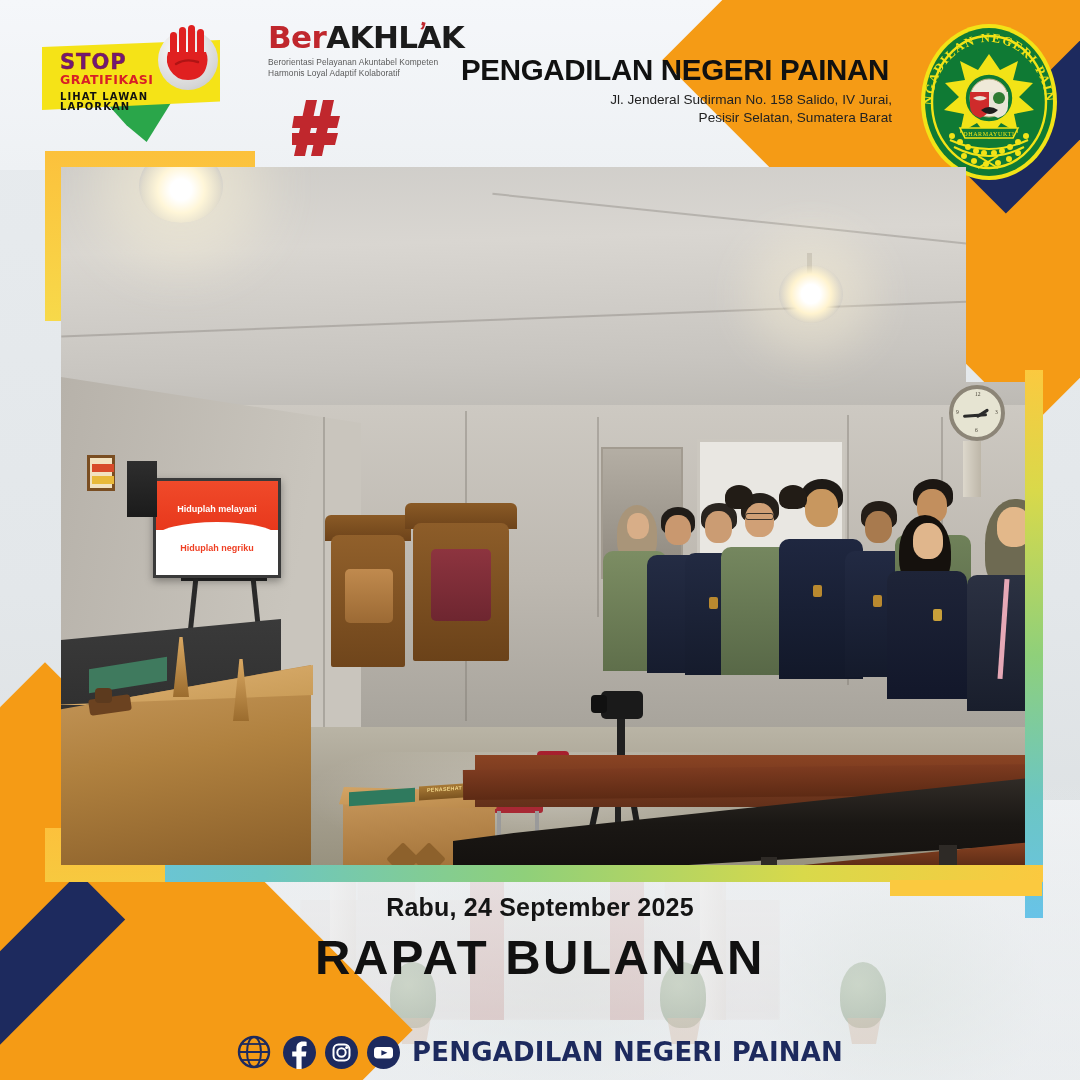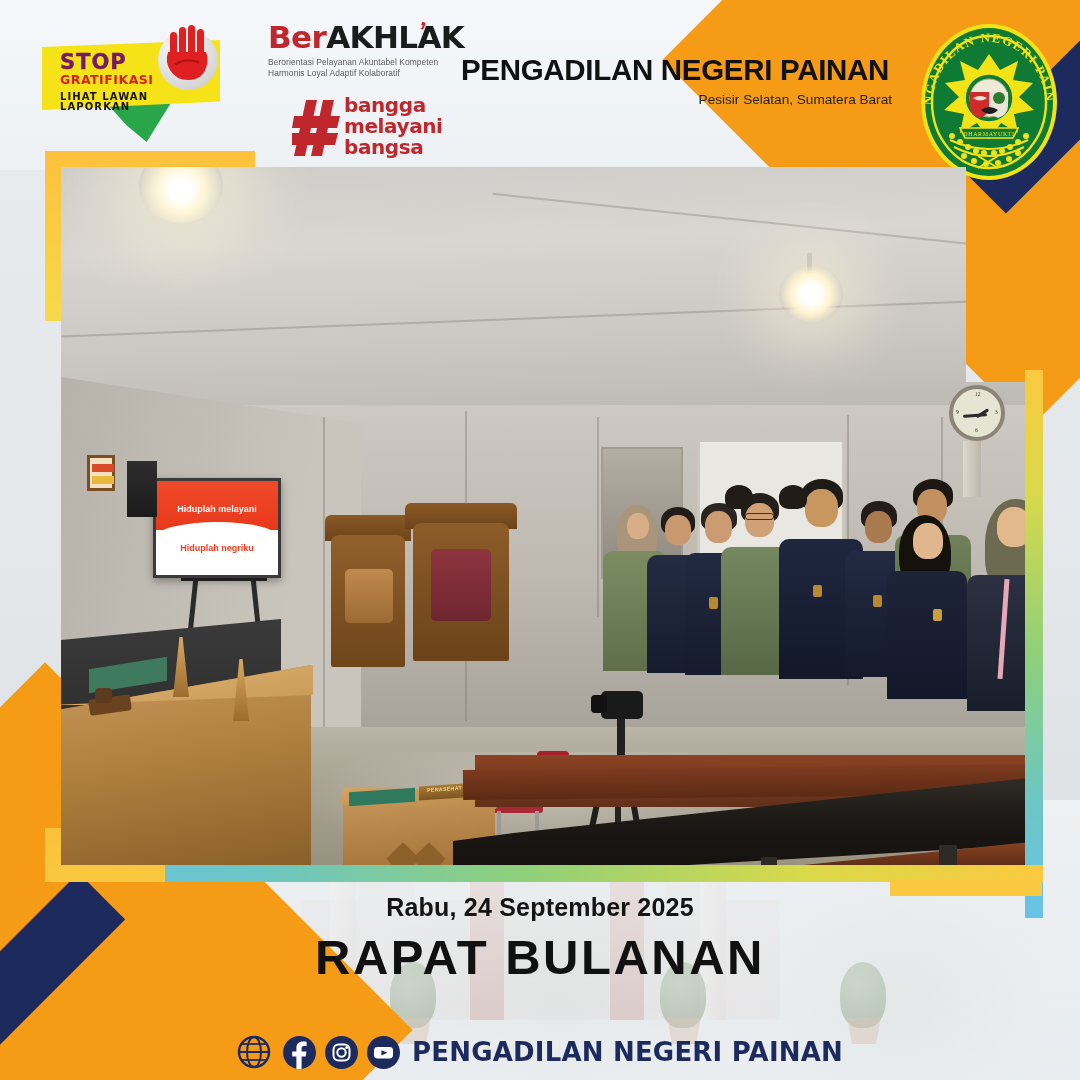--- a/index.html
+++ b/index.html
@@ -390,30 +390,26 @@
 
     <div class="bmb-wrap">
       <svg class="bmb-hash" viewBox="0 0 50 56">
         <g fill="#c0272d">
           <polygon points="14,0 25,0 13,56 2,56"></polygon>
           <polygon points="31,0 42,0 30,56 19,56"></polygon>
           <polygon points="2,16 48,16 45,28 0,28"></polygon>
           <polygon points="0,33 46,33 43,45 -2,45"></polygon>
         </g>
       </svg>
-      <div class="bmb-lines">
-        <div class="bmb-l">bangga</div>
-        <div class="bmb-l">melayani</div>
-        <div class="bmb-l">bangsa</div>
-      </div>
     </div>
 
     <div class="title-block">
       <div class="t-main">PENGADILAN NEGERI PAINAN</div>
       <div class="t-sub">
+        <div>Jl. Jenderal Sudirman No. 158 Salido, IV Jurai,</div>
         <div>Pesisir Selatan, Sumatera Barat</div>
       </div>
     </div>
 
     <svg class="seal" viewBox="0 0 158 172">
       <defs>
         <path id="ringpath" d="M 22,92 A 57,66 0 0 1 136,92"></path>
       </defs>
       <ellipse cx="79" cy="86" rx="68" ry="78" fill="#f2e317"></ellipse>
       <ellipse cx="79" cy="86" rx="64" ry="74" fill="#0f7a34"></ellipse>

